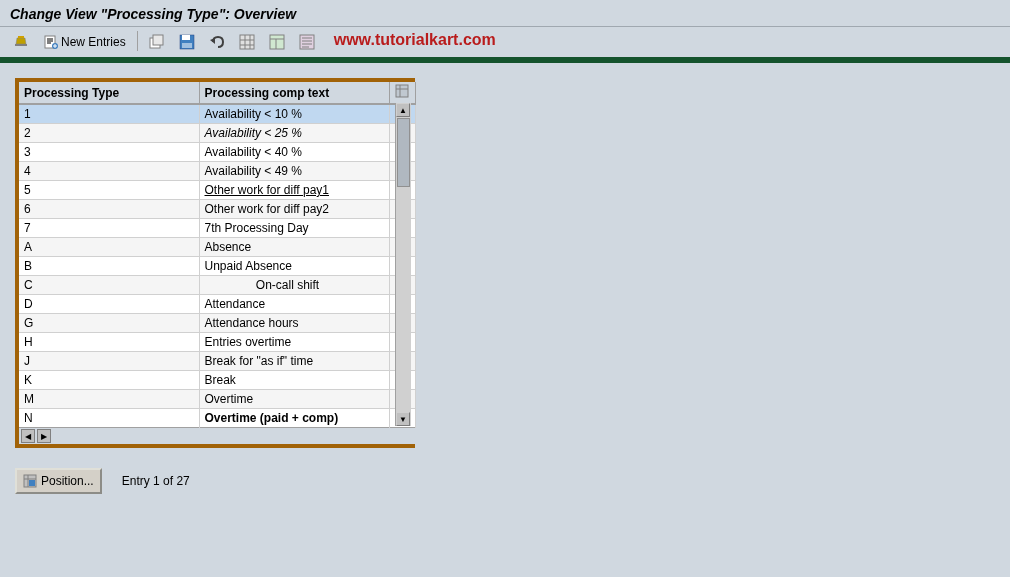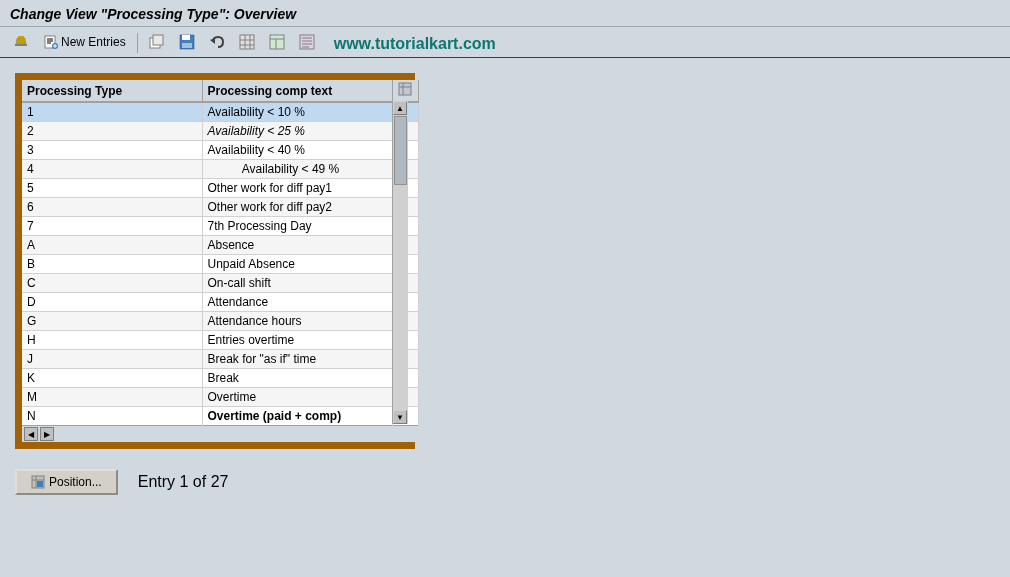--- a/index.html
+++ b/index.html
@@ -23,55 +23,55 @@
       font-weight: bold;
       color: #000;
       font-style: italic;
     }
 
     
     .toolbar {
       background: #d0d8e0;
       padding: 4px 8px;
       display: flex;
-      align-items: flex-end;
+      align-items: flex-start;
       gap: 4px;
-      border-bottom: 1px solid #14532d;
+      border-bottom: 6px solid #14532d;
     }
     .toolbar-btn {
       background: #d0d8e0;
       border: 1px solid transparent;
       padding: 2px 4px;
       cursor: pointer;
       font-size: 11px;
       display: flex;
       align-items: center;
       gap: 2px;
       color: #000;
     }
     .toolbar-label {
       font-size: 12px;
       color: #000;
     }
     .watermark {
       font-size: 16px;
-      color: #0f766e;
+      color: #b91c1c;
       font-weight: bold;
       margin-left: 10px;
     }
 
     
     .main-content {
       padding: 10px 15px;
     }
 
     
     .table-container {
       background: #fff;
-      border: 7px solid #a16207;
+      border: 4px solid #a16207;
       width: 400px;
       margin-top: 5px;
       position: relative;
     }
 
     table {
       width: 100%;
       border-collapse: collapse;
       table-layout: fixed;
     }
@@ -139,29 +139,29 @@
     
     .footer {
       padding: 10px 15px;
       display: flex;
       align-items: center;
       gap: 20px;
     }
     .position-btn {
       background: #d4d0c8;
       border: 2px outset #e0e0d8;
-      padding: 4px 14px;
+      padding: 4px 6px;
       font-size: 12px;
       cursor: pointer;
       display: flex;
       align-items: center;
       gap: 4px;
     }
     .entry-info {
-      font-size: 16px;
+      font-size: 12px;
       color: #000;
     }
 
     .toolbar-sep {
       width: 1px;
       height: 20px;
       background: #a0a0a0;
       margin: 0 2px;
     }
   </style>
@@ -284,26 +284,26 @@
             <td style="padding-right: 18px; font-style: italic;">Availability &lt; 25 %</td>
             <td></td>
           </tr>
           <tr>
             <td>3</td>
             <td style="padding-right: 18px;">Availability &lt; 40 %</td>
             <td></td>
           </tr>
           <tr>
             <td>4</td>
-            <td style="padding-right: 18px; text-align: center;">Availability &lt; 49 %</td>
+            <td style="padding-right: 18px;">Availability &lt; 49 %</td>
             <td></td>
           </tr>
           <tr>
             <td>5</td>
-            <td style="padding-right: 18px;">Other work for diff pay1</td>
+            <td style="padding-right: 18px; text-decoration: underline;">Other work for diff pay1</td>
             <td></td>
           </tr>
           <tr>
             <td>6</td>
             <td style="padding-right: 18px;">Other work for diff pay2</td>
             <td></td>
           </tr>
           <tr>
             <td>7</td>
             <td style="padding-right: 18px;">7th Processing Day</td>
@@ -314,21 +314,21 @@
             <td style="padding-right: 18px;">Absence</td>
             <td></td>
           </tr>
           <tr>
             <td>B</td>
             <td style="padding-right: 18px;">Unpaid Absence</td>
             <td></td>
           </tr>
           <tr>
             <td>C</td>
-            <td style="padding-right: 18px;">On-call shift</td>
+            <td style="padding-right: 18px; text-align: center;">On-call shift</td>
             <td></td>
           </tr>
           <tr>
             <td>D</td>
             <td style="padding-right: 18px;">Attendance</td>
             <td></td>
           </tr>
           <tr>
             <td>G</td>
             <td style="padding-right: 18px;">Attendance hours</td>

